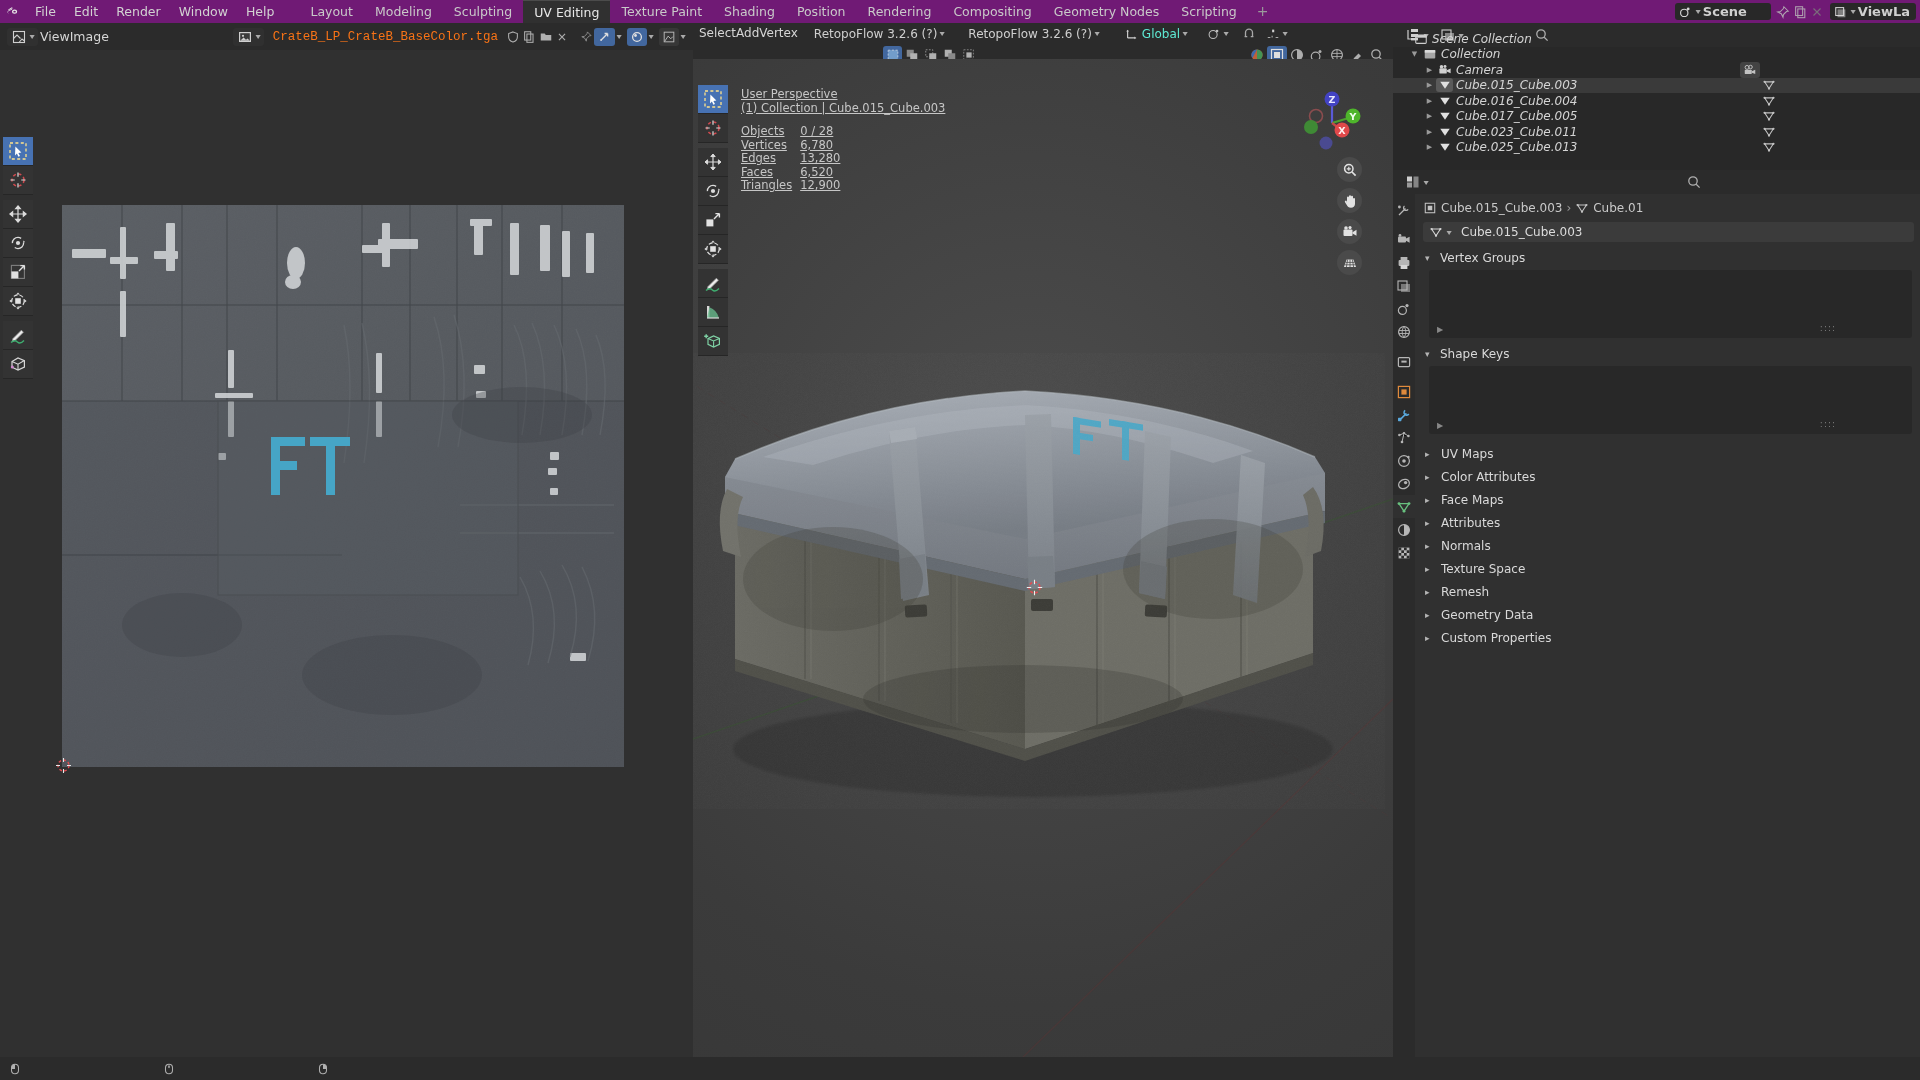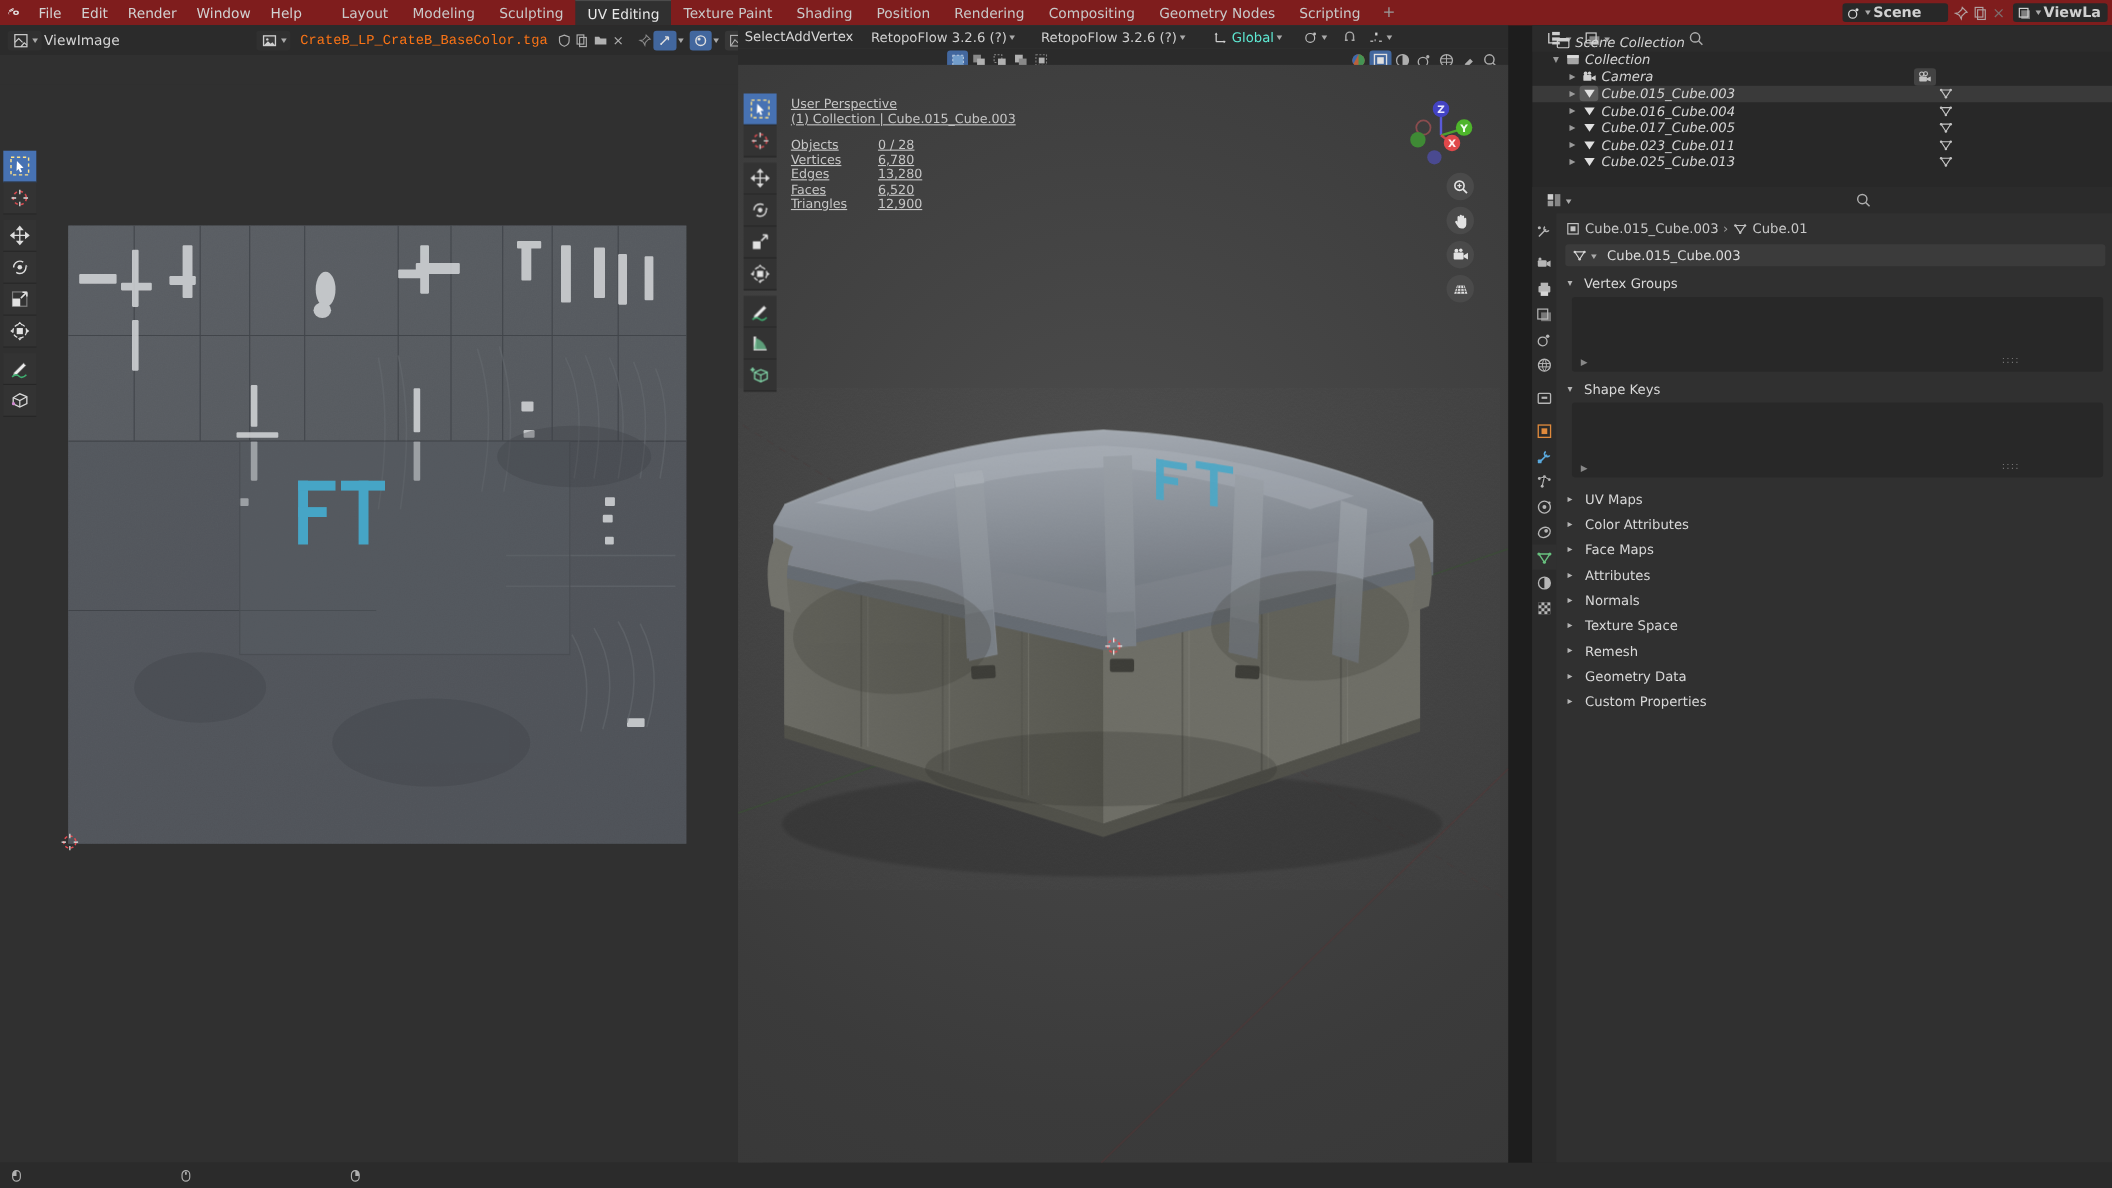--- a/index.html
+++ b/index.html
@@ -9,21 +9,21 @@
     font-family:"DejaVu Sans","Liberation Sans",sans-serif;
     font-size:12.5px;
     color:#d6d6d6;
     -webkit-font-smoothing:antialiased;
   }
   #root { position:relative; width:1920px; height:1080px; }
 
   
   .topbar{
     position:absolute; left:0; top:0; width:1920px; height:23px;
-    background:#7f1d1d; display:flex; align-items:flex-start;
+    background:#701a75; display:flex; align-items:flex-start;
   }
   .blender-logo{ width:26px; height:23px; display:flex; align-items:center; justify-content:center; }
   .blender-logo svg{ width:15px; height:15px; }
   .menu-item{
     padding:0 9px; height:23px; line-height:23px; font-size:12.5px; color:#d2d2d2; cursor:default; white-space:nowrap;
   }
   .wsp-tabs{ display:flex; align-items:flex-end; height:23px; margin-left:16px; }
   .wsp-tab{
     padding:0 11px; height:23px; line-height:23px; font-size:12.5px; color:#c9c9c9; white-space:nowrap;
   }
@@ -58,35 +58,35 @@
     display:flex; flex-direction:column; gap:0px;
   }
   .tbtn{
     width:30px; height:29px; background:#333333; display:flex; align-items:center; justify-content:center;
     border-bottom:1px solid #262626;
   }
   .tbtn.on{ background:#4772b3; }
   .tgap{ height:5px; }
 
   
-  #v3d-area{ left:671px; top:23px; width:700px; height:1034px; background:#393939; }
+  #v3d-area{ left:693px; top:23px; width:700px; height:1034px; background:#393939; }
   #v3d-hdr{ position:absolute; left:0; top:0; width:700px; height:21px; background:#2b2b2b; display:flex; align-items:center; font-size:12px;}
   #v3d-hdr2{ position:absolute; left:0; top:21px; width:700px; height:21px; background:#2b2b2b; display:flex; align-items:center;}
   #v3d-hdr3{ position:absolute; left:0; top:42px; width:700px; height:18px; background:#2b2b2b; display:flex; align-items:center;}
   #v3d-canvas{
     position:absolute; left:0; top:36px; width:700px; height:998px;
     background:radial-gradient(ellipse 150% 110% at 48% 42%, #4d4d4d 0%, #3b3b3b 48%, #323232 100%);
     overflow:hidden;
   }
   .v3d-toolbar{ position:absolute; left:5px; top:26px; width:30px; display:flex; flex-direction:column; }
   .stats{ position:absolute; left:48px; top:29px; font-size:11.5px; color:#c6c6c6; line-height:13.5px;text-decoration:underline; }
   .stats .ln{ white-space:nowrap; }
   .stats table{ border-collapse:collapse; margin-top:10px; }
   .stats td{ padding:0 0 0 0; font-size:11.5px; color:#c6c6c6; line-height:13.5px; }
-  .stats td.k{ padding-right:28px; }
+  .stats td.k{ padding-right:8px; }
 
   
   #out-area{ left:1393px; top:23px; width:527px; height:147px; background:#282828; }
   #out-hdr{ position:absolute; left:0; top:0; width:527px; height:24px; background:#2b2b2b; display:flex; align-items:center; }
   #out-list{ position:absolute; left:0; top:8px; width:527px; height:123px; overflow:hidden;font-style:italic; }
   .orow{ display:flex; align-items:center; height:15.5px; padding-left:6px; font-size:12px; color:#d4d4d4; position:relative; }
   .orow.sel{ background:#3a3a3a; }
   .odisc{ width:13px; display:flex; align-items:center; justify-content:center; color:#9a9a9a; font-size:7px; }
   .oicon{ width:17px; display:flex; align-items:center; justify-content:center; }
   .oname{ padding-left:3px; white-space:nowrap; }

